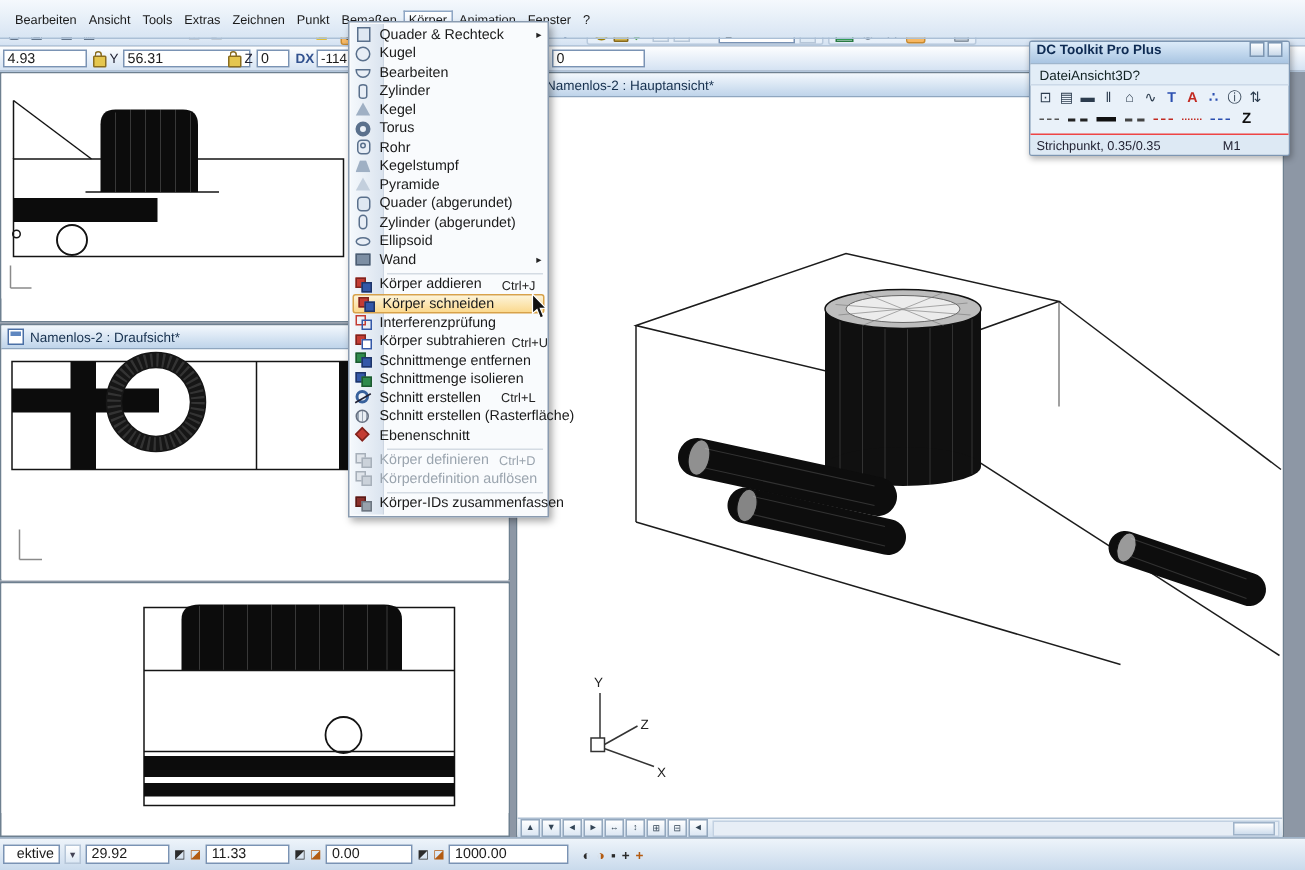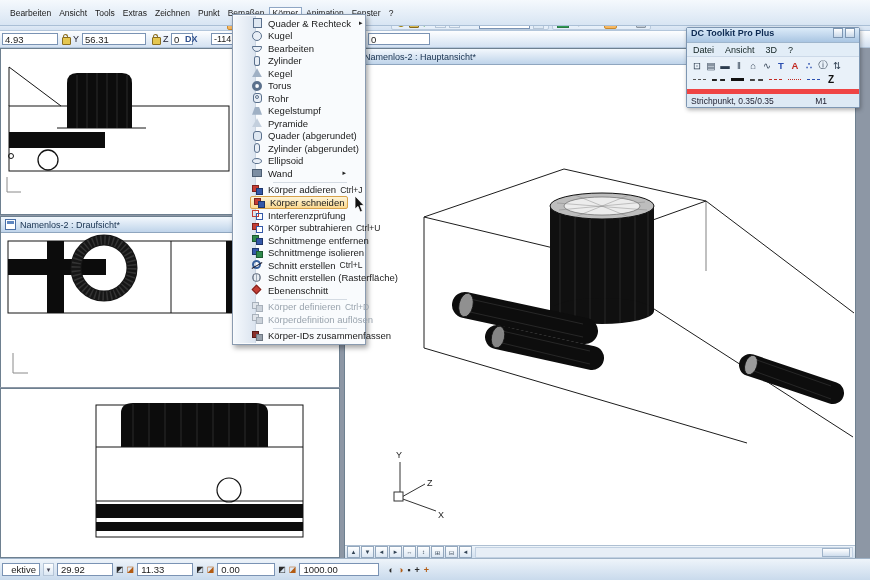--- a/index.html
+++ b/index.html
@@ -61,21 +61,21 @@
   svg{display:block;}
   
   .navrow{position:absolute;left:0;bottom:0;width:100%;height:13px;background:linear-gradient(#eef4fa,#d2e0ef);
     border-top:1px solid #aebfd2;display:flex;align-items:center;gap:1px;padding-left:2px;box-sizing:border-box;}
   .navbtn{width:11px;height:10px;border:1px solid #93a7bd;background:linear-gradient(#fff,#dce7f3);
     font-size:6px;color:#345;display:flex;align-items:center;justify-content:center;}
   .hscroll{flex:1;height:9px;margin:0 2px;background:#e7eef6;border:1px solid #c2d1e2;position:relative;}
   .hthumb{position:absolute;right:2px;top:0;width:26px;height:7px;background:linear-gradient(#fff,#cfdded);border:1px solid #9fb3c9;}
   
   .menu{position:absolute;left:232px;top:14px;width:134px;background:#f9fbfd;border:1px solid #8a9bb0;
-    box-shadow:2px 3px 5px rgba(0,0,0,.35);z-index:10;padding:2px 16px;box-sizing:border-box;}
+    box-shadow:2px 3px 5px rgba(0,0,0,.35);z-index:10;padding:2px 1px;box-sizing:border-box;}
   .menu::before{content:"";position:absolute;left:1px;top:1px;bottom:1px;width:21px;
     background:linear-gradient(90deg,#f4f8fc,#dbe4ef);border-right:1px solid #ccd6e2;}
   .mi{position:relative;height:12.5px;display:flex;align-items:center;gap:4px;font-size:9.5px;padding:0 3px 0 2px;}
   .mi .lbl{flex:1;white-space:nowrap;}
   .mi .sc{font-size:8.5px;color:#222;}
   .mi .arr{font-size:7px;color:#222;}
   .mi.disabled{color:#9aa4ae;}
   .mi.disabled .sc{color:#9aa4ae;}
   .mi.active{background:linear-gradient(#fdf4d9,#fbd98f);border:1px solid #d8a24a;border-radius:2px;height:11px;margin:0 1px;}
   .mi.separator{height:4px;}
@@ -122,37 +122,37 @@
   .mic.op-def::after,.mic.op-dis::after{border:1px solid #a7b0ba;background:#cbd2da;}
   .mic.op-merge::before{background:#8a2f2a;border:1px solid #581b17;}
   .mic.op-merge::after{background:#98a2ac;border:1px solid #6d7681;}
   
   .palette{position:absolute;left:686px;top:27px;width:172px;background:#e9f1f9;border:1px solid #7d96b2;
     border-radius:2px;box-shadow:1px 2px 4px rgba(0,0,0,.3);z-index:8;}
   .p-title{height:14px;background:linear-gradient(#dcebf9,#a9c5e2);display:flex;
     padding:0 4px;font-size:9px;font-weight:bold;color:#0d2a52;border-bottom:1px solid #9fb6cd;}
   .p-title .pbtns{margin-left:auto;display:flex;gap:2px;}
   .pbtn{width:8px;height:8px;background:linear-gradient(#fff,#c8d8e9);border:1px solid #7d96b2;}
-  .p-menus{height:13px;display:flex;align-items:center;gap:11px;padding:0 6px;font-size:9px;color:#122;
+  .p-menus{height:13px;display:flex;align-items:center;padding:0 6px;font-size:9px;color:#122;
     border-bottom:1px solid #ccd9e8;background:#e2edf7;}
   .p-icons{display:flex;align-items:center;gap:4px;padding:2px 5px 1px;}
   .pt-ic{min-width:10px;height:12px;display:flex;align-items:center;justify-content:center;font-size:9.5px;color:#2c3c4e;}
   .pt-ic.blue{color:#2b4fb0;font-weight:bold;}
   .pt-ic.red{color:#c22a22;font-weight:bold;}
   .p-lines{display:flex;align-items:center;gap:6px;padding:2px 6px 4px;}
   .ls{width:13px;height:0;}
   .ls-a{border-top:1px dashed #555;}
   .ls-b{border-top:2px dashed #222;}
   .ls-c{border-top:3px solid #111;}
   .ls-d{border-top:2px dashed #444;}
   .ls-e{border-top:1px dashed #c22a22;}
   .ls-f{border-top:1px dotted #c22a22;}
   .ls-g{border-top:1px dashed #2b4fb0;}
   .p-z{font-size:10px;font-weight:bold;color:#111;margin-left:2px;}
-  .p-status{height:13px;border-top:5px solid #ef4444;background:#dde9f4;display:flex;align-items:center;
+  .p-status{height:13px;border-top:1px solid #ef4444;background:#dde9f4;display:flex;align-items:center;
     padding:0 4px;font-size:8.5px;color:#223;}
   .p-status .m1{margin-left:auto;margin-right:28px;}
   
   .statusbar{position:absolute;left:0;top:558px;width:870px;height:22px;
     background:linear-gradient(#eef4fa,#c9daec);border-top:1px solid #9fb3c8;
     display:flex;align-items:center;gap:3px;padding:0 2px;box-sizing:border-box;font-size:9.5px;z-index:3;}
   .sb-field{background:#fff;border:1px solid #7a93b4;height:13px;display:flex;align-items:center;padding:0 3px;box-sizing:border-box;}
   .cam{font-size:8px;}
   .cam.c1{color:#2b2b2b;} .cam.c2{color:#b35b12;}
   .clu{font-size:9px;font-weight:bold;}
@@ -219,25 +219,25 @@
           <span class="ric disabled">●</span>
           <span class="shape-lock gray"></span>
       </span>
     </div>
   </div>
 
   <div class="tb tb2">
     <span class="field" style="left:2px;top:2px;width:56px;">4.93</span>
     <span class="mlock" style="left:62px;"></span>
     <span class="flabel" style="left:73px;">Y</span>
-    <span class="field" style="left:82px;top:2px;width:64px;">56.31</span>
+    <span class="field" style="left:82px;top:2px;width:85px;">56.31</span>
     <span class="mlock" style="left:152px;"></span>
     <span class="flabel" style="left:163px;">Z</span>
     <span class="field" style="left:171px;top:2px;width:22px;">0</span>
-    <span class="flabel blue" style="left:185px;">DX</span>
+    <span class="flabel blue" style="left:197px;">DX</span>
     <span class="field" style="left:211px;top:2px;width:40px;font-size:9px;">-114.27</span>
     <span class="field" style="left:368px;top:2px;width:62px;">0</span>
   </div>
 
   <div class="win" style="left:0;top:48px;width:340px;height:167px;">
     <div class="win-content" style="height:150px;">
       <svg width="338" height="150" viewBox="0 0 338 150">
         <g stroke="#141414" stroke-width="1" fill="none">
           <line x1="8" y1="18" x2="8" y2="57"></line>
           <line x1="8" y1="18" x2="60" y2="57"></line>

